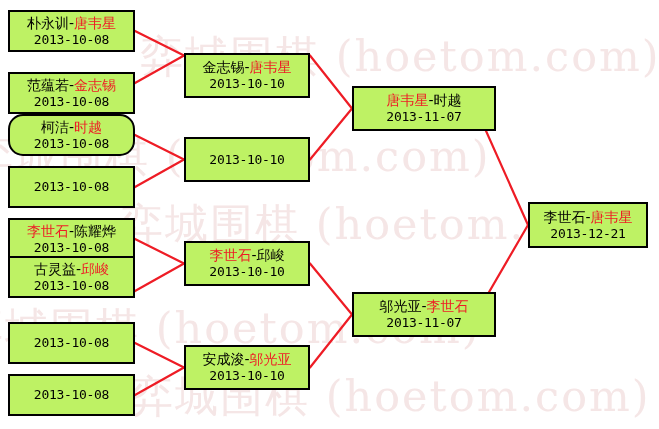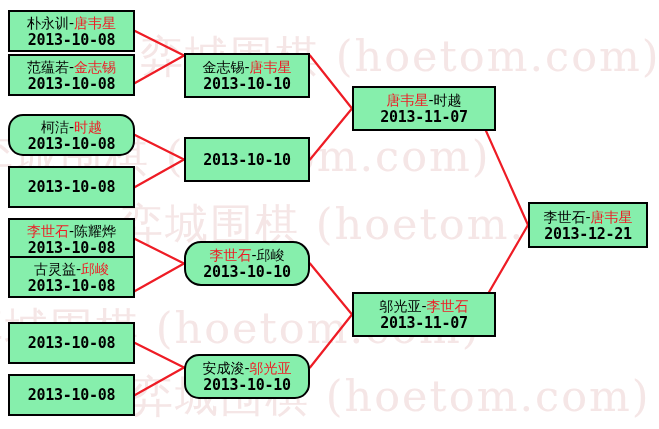--- a/index.html
+++ b/index.html
@@ -26,49 +26,48 @@
   .wm4{left:-40px;top:300px;}
   .wm5{left:130px;top:368px;}
 
   
   #lines{position:absolute;left:0;top:0;width:659px;height:429px;z-index:1;
          pointer-events:none;}
 
   
   .match{
     position:absolute;z-index:2;
-    background:#86efac;
+    background:#bef264;
     border:2px solid #000000;
     box-sizing:border-box;
     text-align:center;
     display:flex;flex-direction:column;
     align-items:center;justify-content:center;
   }
   .players{
     font-size:14px;line-height:17px;color:#000000;white-space:nowrap;
   }
   .players .w{color:#ee1c25;}
   .date{
-    font-size:15px;line-height:16px;color:#000000;white-space:nowrap;
+    font-size:13px;line-height:16px;color:#000000;white-space:nowrap;
     font-family:"DejaVu Sans Mono","Liberation Mono",monospace;
     letter-spacing:-0.3px;
-    font-weight:bold;
   }
 
   
   .r1{left:8px;width:127px;height:42px;}
-  .r1.m0{top:10px;}  .r1.m1{top:54px;}
+  .r1.m0{top:10px;}  .r1.m1{top:72px;}
   .r1.m2{top:114px;border-radius:15px;} .r1.m3{top:166px;}
   .r1.m4{top:218px;} .r1.m5{top:256px;}
   .r1.m6{top:322px;} .r1.m7{top:374px;}
 
   
   .r2{left:184px;width:126px;height:45px;}
   .r2.m0{top:33px;margin-top:20px;}  .r2.m1{top:137px;}
-  .r2.m2{top:241px;border-radius:17px;} .r2.m3{top:354px;border-radius:15px;}
+  .r2.m2{top:241px;} .r2.m3{top:345px;}
 
   
   .r3{left:352px;width:144px;height:45px;}
   .r3.m0{top:86px;}  .r3.m1{top:292px;}
 
   
   .r4{left:528px;width:120px;height:46px;}
   .r4.m0{top:202px;}
 </style>
 </head>

